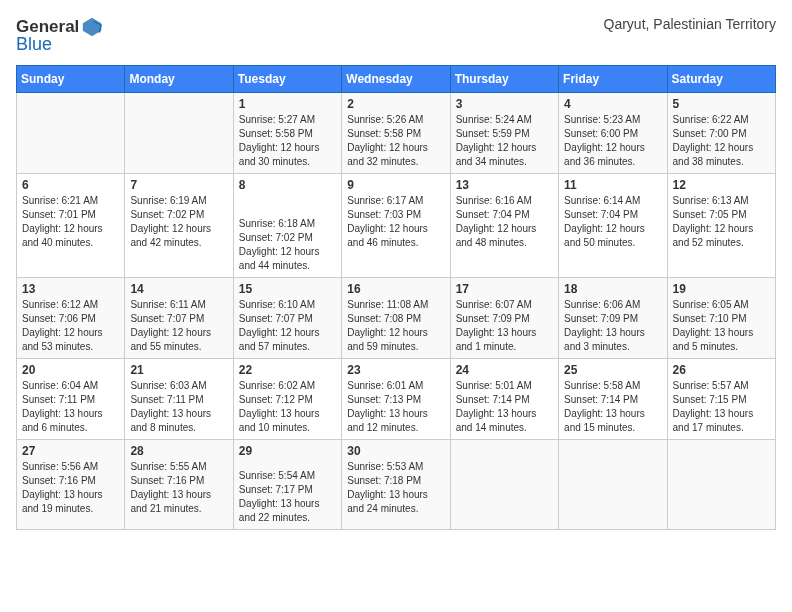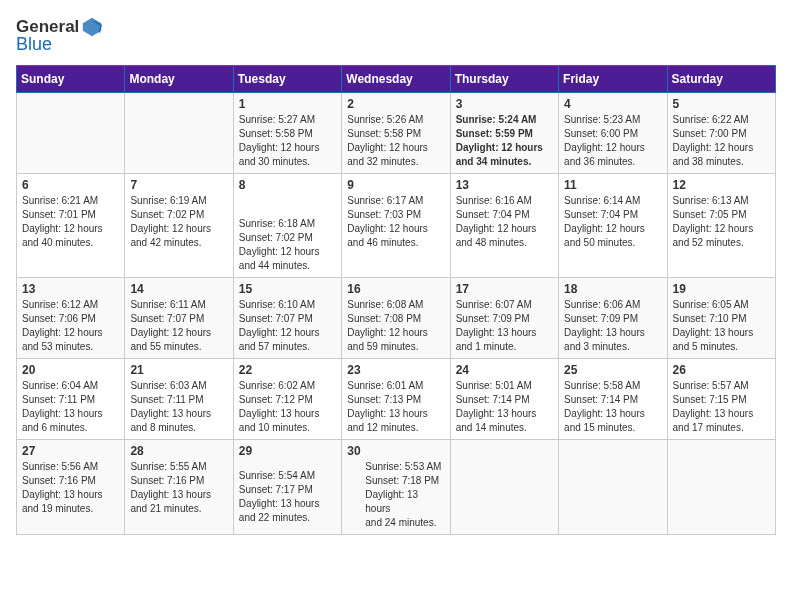--- a/index.html
+++ b/index.html
@@ -47,21 +47,21 @@
     .title-block h2 {
       font-size: 14px;
       font-weight: normal;
       color: #444;
     }
     .calendar {
       width: 100%;
       border-collapse: collapse;
     }
     .calendar thead th {
-      background-color: #4c1d95;
+      background-color: #3b82f6;
       color: #fff;
       font-size: 12px;
       font-weight: bold;
       padding: 6px 4px;
       text-align: left;
       border: 1px solid #1a6db5;
     }
     .calendar tbody td {
       border: 1px solid #ccc;
       vertical-align: top;
@@ -103,20 +103,21 @@
         <span class="logo-text-general">General</span>
         <svg class="logo-icon" viewBox="0 0 24 24" xmlns="http://www.w3.org/2000/svg">
           <path d="M12 2 L22 8 L22 16 L12 22 L2 16 L2 8 Z" fill="#1a6db5" opacity="0.8"></path>
           <path d="M14 6 L22 10 L20 18" fill="none" stroke="#1a6db5" stroke-width="1.5"></path>
         </svg>
       </div>
       <span class="logo-text-blue" style="margin-top:-4px;">Blue</span>
     </div>
   </div>
   <div class="title-block">
+    <h2>Qaryut, Palestinian Territory</h2>
   </div>
 </div>
 
 <table class="calendar">
   <thead>
     <tr id="header-row">
         <th>Sunday</th>
         <th>Monday</th>
         <th>Tuesday</th>
         <th>Wednesday</th>
@@ -138,21 +139,21 @@
         </td>
         <td>
           <span class="day-number">2</span>
           <div class="day-info" style="white-space: pre-line;">Sunrise: 5:26 AM
 Sunset: 5:58 PM
 Daylight: 12 hours
 and 32 minutes.</div>
         </td>
         <td>
           <span class="day-number">3</span>
-          <div class="day-info" style="white-space: pre-line; font-weight: bold;">Sunrise: 5:24 AM
+          <div class="day-info" style="white-space: pre-line;">Sunrise: 5:24 AM
 Sunset: 5:59 PM
 Daylight: 12 hours
 and 34 minutes.</div>
         </td>
         <td>
           <span class="day-number">4</span>
           <div class="day-info" style="white-space: pre-line;">Sunrise: 5:23 AM
 Sunset: 6:00 PM
 Daylight: 12 hours
 and 36 minutes.</div>
@@ -233,21 +234,21 @@
         </td>
         <td>
           <span class="day-number">15</span>
           <div class="day-info" style="white-space: pre-line;">Sunrise: 6:10 AM
 Sunset: 7:07 PM
 Daylight: 12 hours
 and 57 minutes.</div>
         </td>
         <td>
           <span class="day-number">16</span>
-          <div class="day-info" style="white-space: pre-line;">Sunrise: 6:08 AM
+          <div class="day-info" style="white-space: pre-line;">Sunrise: 11:08 AM
 Sunset: 7:08 PM
 Daylight: 12 hours
 and 59 minutes.</div>
         </td>
         <td>
           <span class="day-number">17</span>
           <div class="day-info" style="white-space: pre-line;">Sunrise: 6:07 AM
 Sunset: 7:09 PM
 Daylight: 13 hours
 and 1 minute.</div>
@@ -335,21 +336,21 @@
         </td>
         <td>
           <span class="day-number">29</span>
           <div class="day-info" style="white-space: pre-line; margin-top: 11px;">Sunrise: 5:54 AM
 Sunset: 7:17 PM
 Daylight: 13 hours
 and 22 minutes.</div>
         </td>
         <td>
           <span class="day-number">30</span>
-          <div class="day-info" style="white-space: pre-line; margin-left: 18px;">Sunrise: 5:53 AM
+          <div class="day-info" style="white-space: pre-line;">Sunrise: 5:53 AM
 Sunset: 7:18 PM
 Daylight: 13 hours
 and 24 minutes.</div>
         </td>
         <td class="empty-cell"></td>
         <td class="empty-cell"></td>
         <td class="empty-cell"></td>
       </tr>
     </tbody>
 </table>

